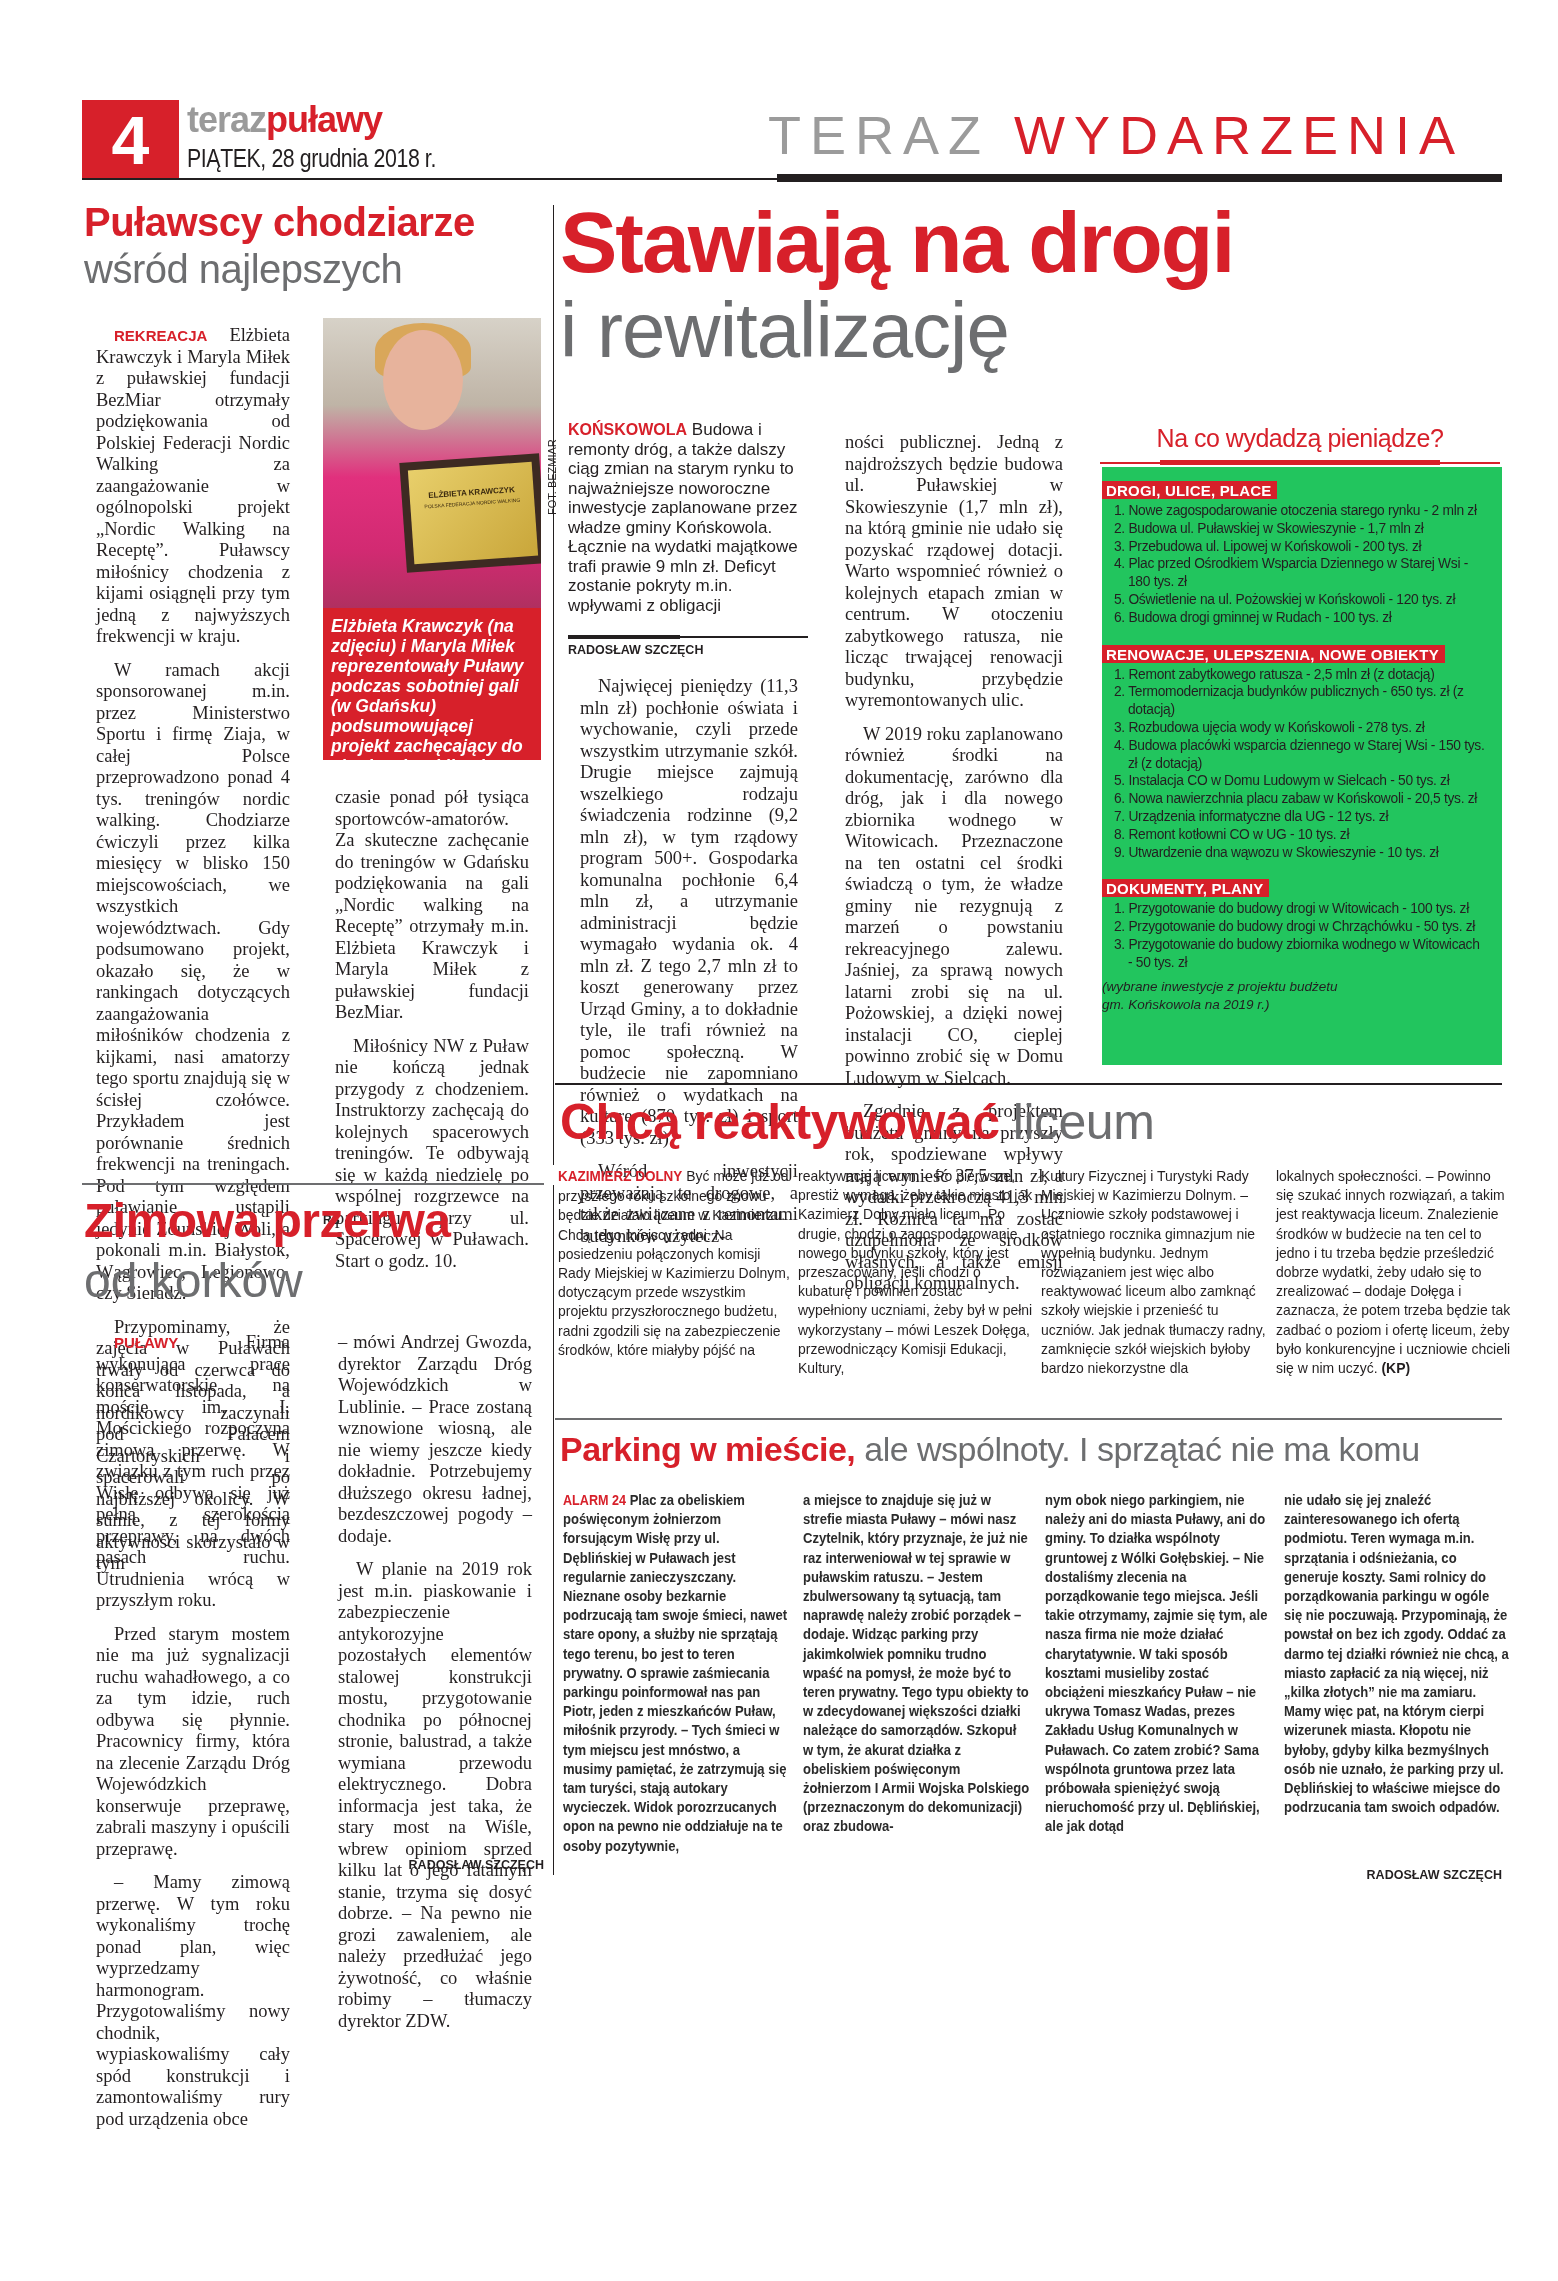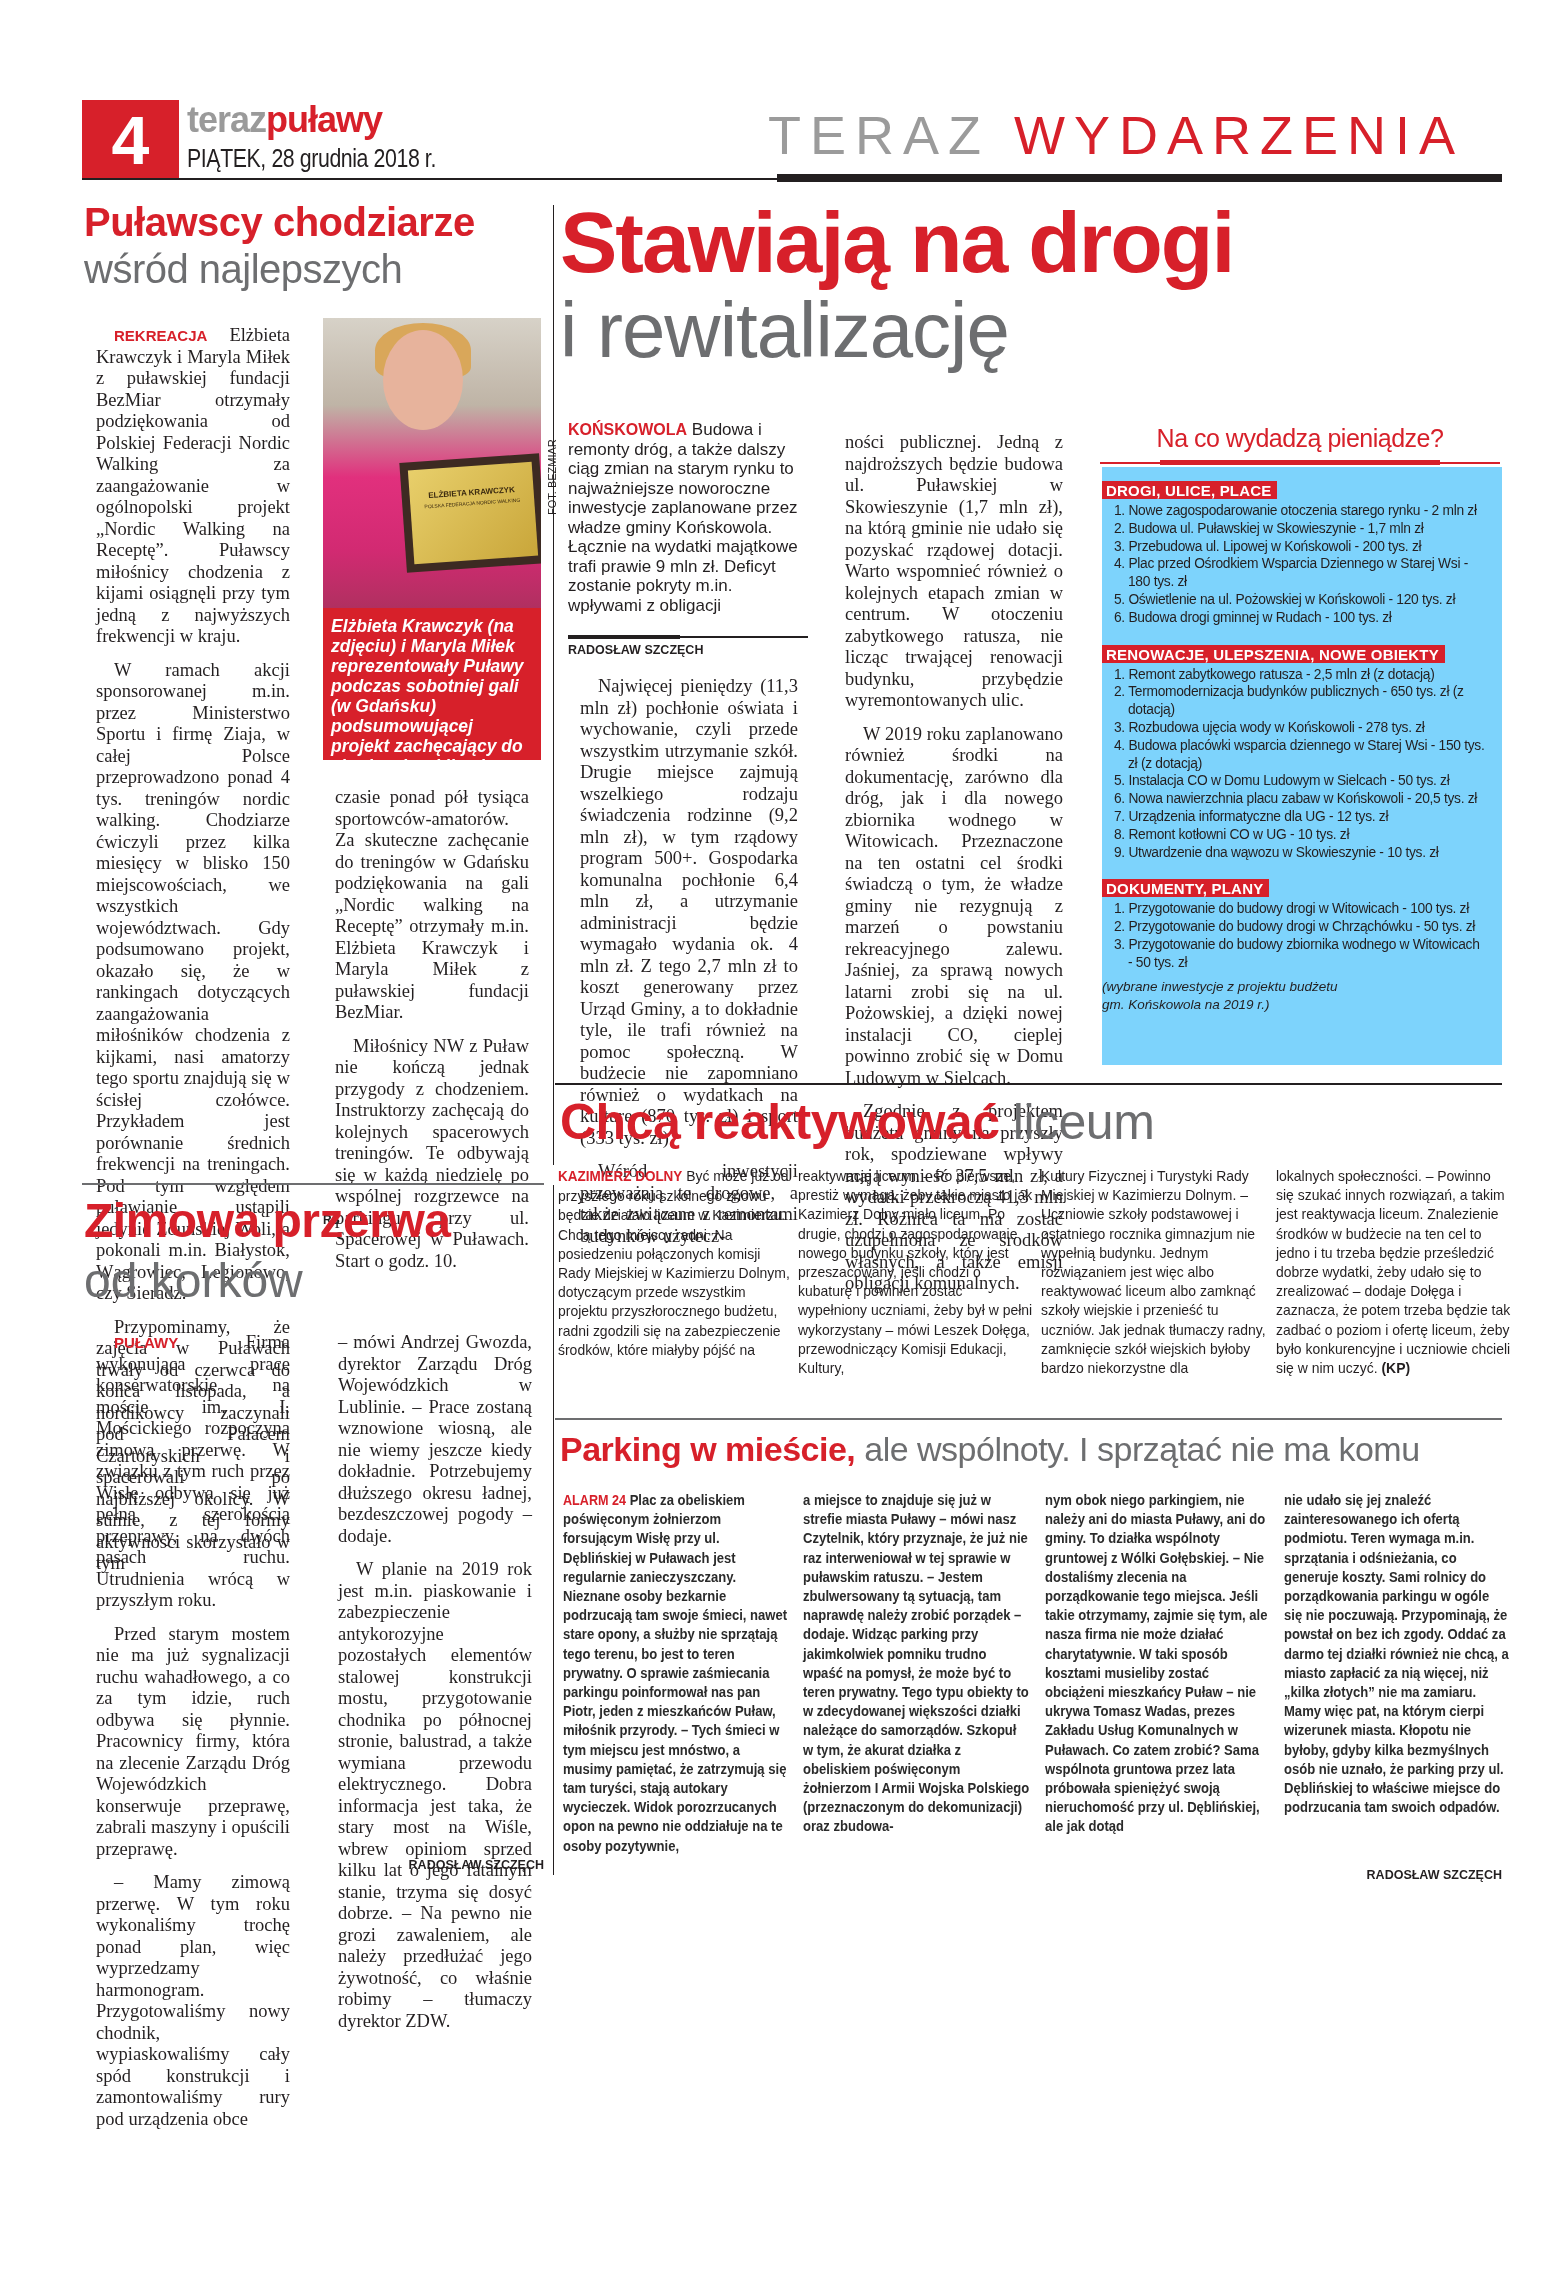--- a/index.html
+++ b/index.html
@@ -45,21 +45,21 @@
 #a2-sub{left:560px;top:285px;font:78px "Liberation Sans",sans-serif;color:#6d6e70;letter-spacing:-1px;line-height:90px;white-space:nowrap;}
 #a2-lead{left:568px;top:420px;width:240px;font:17px "Liberation Sans",sans-serif;line-height:19.5px;color:#231f20;}
 #a2-lead-rule{left:568px;top:636px;width:240px;height:2px;background:#231f20;}
 #a2-lead-rule2{left:568px;top:635px;width:112px;height:4px;background:#231f20;}
 #a2-byline{left:568px;top:643px;font:bold 12.5px "Liberation Sans",sans-serif;}
 #a2-col1{left:568px;top:664px;width:242px;}
 #a2-col2{left:833px;top:420px;width:242px;}
 #box-head{left:1100px;top:424px;width:400px;text-align:center;font:25px "Liberation Sans",sans-serif;color:#d7202a;letter-spacing:-0.5px;}
 #box-rule{left:1100px;top:462px;width:400px;height:2px;background:#d7202a;}
 #box-rule-thick{left:1160px;top:460px;width:280px;height:5px;background:#d7202a;}
-#budget-box{left:1102px;top:467px;width:400px;height:598px;background:#7dd3fc;padding:14px 8px 0 0;}
+#budget-box{left:1102px;top:467px;width:400px;height:598px;background:#22c55e;padding:14px 8px 0 0;}
 .cat{display:inline-block;background:#d7202a;color:#fff;font:bold 15px "Liberation Sans",sans-serif;padding:1px 6px 0 4px;margin-left:0;letter-spacing:0.2px;}
 .blist{list-style:none;margin:2px 0 18px 0;padding:0 8px 0 12px;font:13.8px "Liberation Sans",sans-serif;line-height:17.8px;letter-spacing:-0.3px;}
 .blist li{padding-left:14px;text-indent:-14px;}
 #box-note{padding-right:8px;font:italic 13.5px "Liberation Sans",sans-serif;line-height:18px;margin-top:-12px;}
 #a2-bottom-rule{left:555px;top:1083px;width:947px;height:2px;background:#231f20;}
 
 
 #a3-title{left:560px;top:1090px;font:bold 50px "Liberation Sans",sans-serif;color:#d7202a;letter-spacing:-0.5px;line-height:64px;white-space:nowrap;}
 #a3-title .light{font-weight:normal;color:#6d6e70;}
 .sans-body{font-family:"Liberation Sans",sans-serif;font-size:15px;line-height:19.2px;color:#231f20;transform:scaleX(0.93);transform-origin:left top;}

